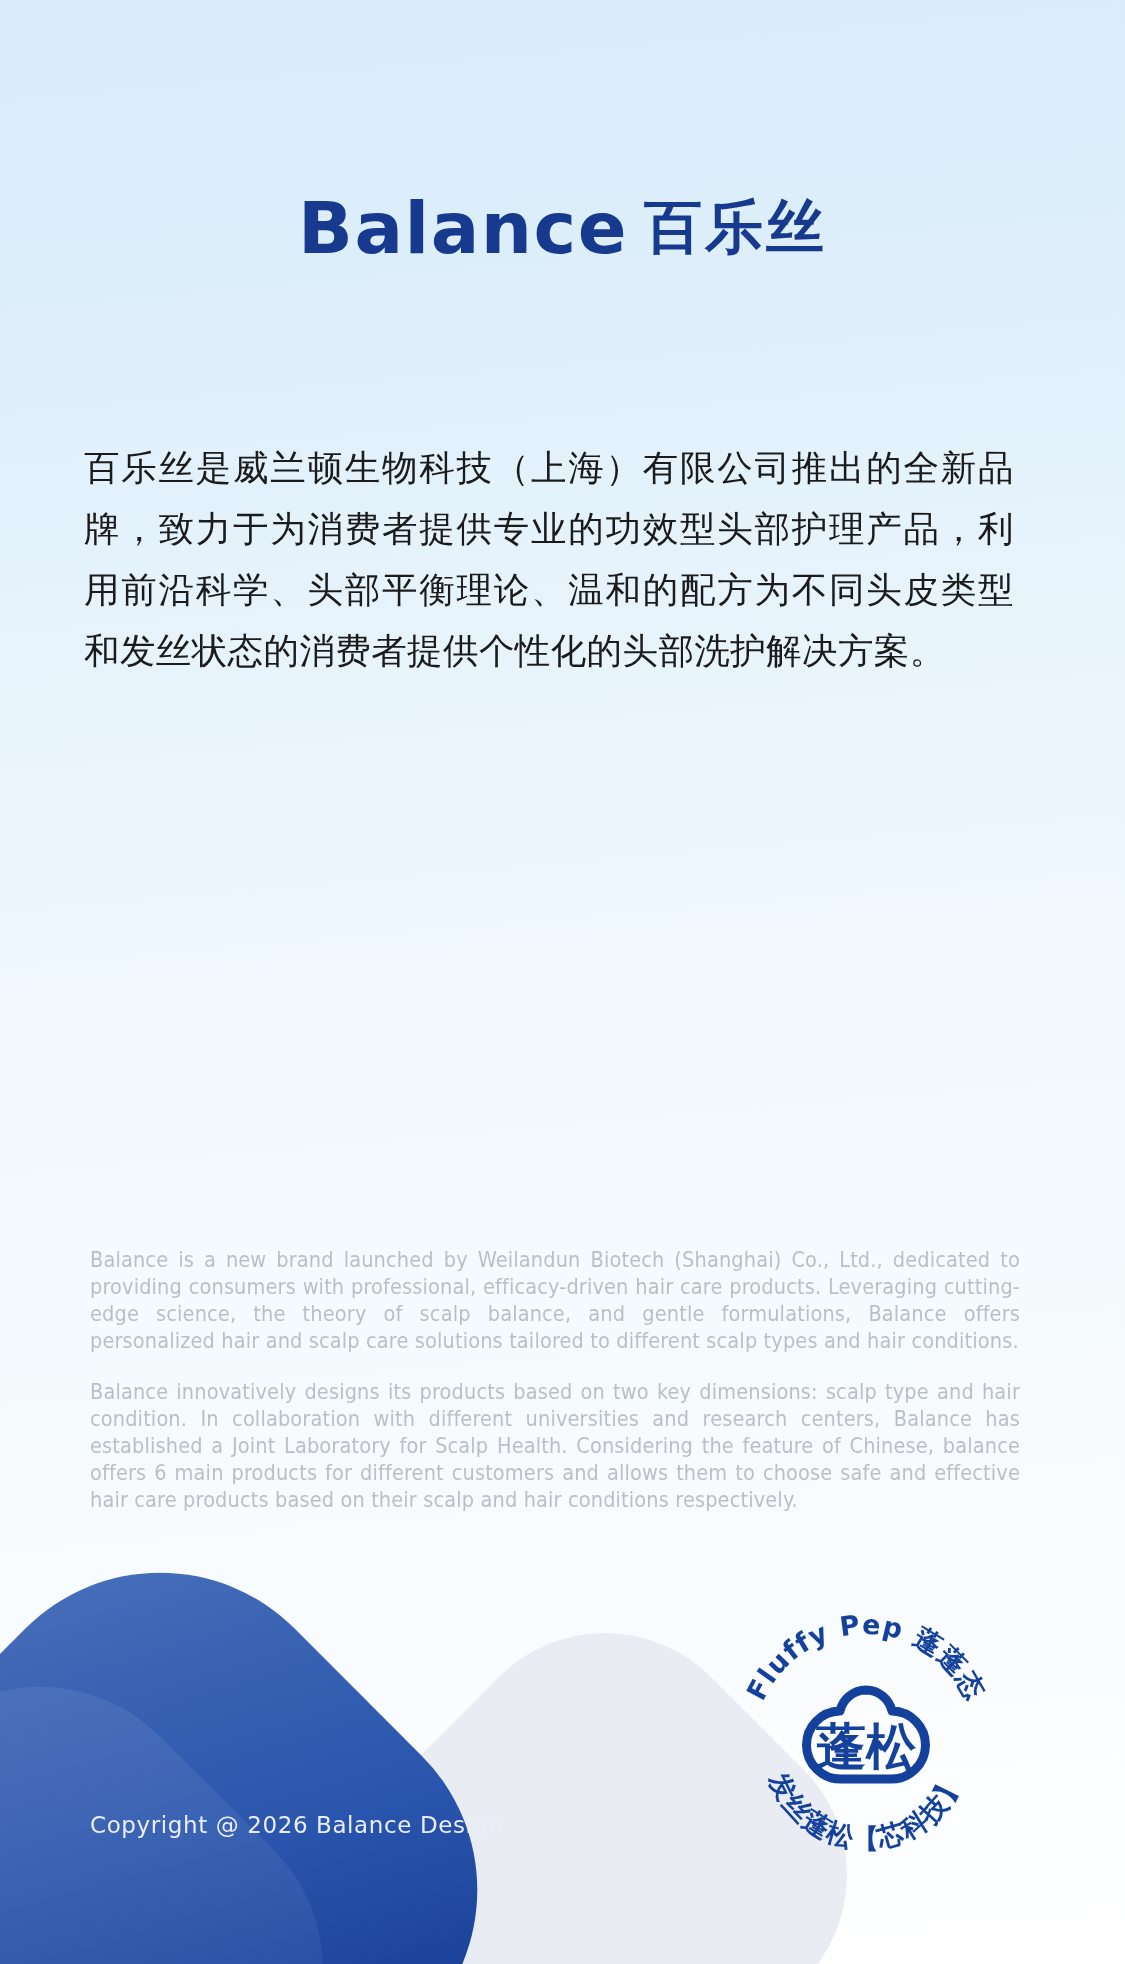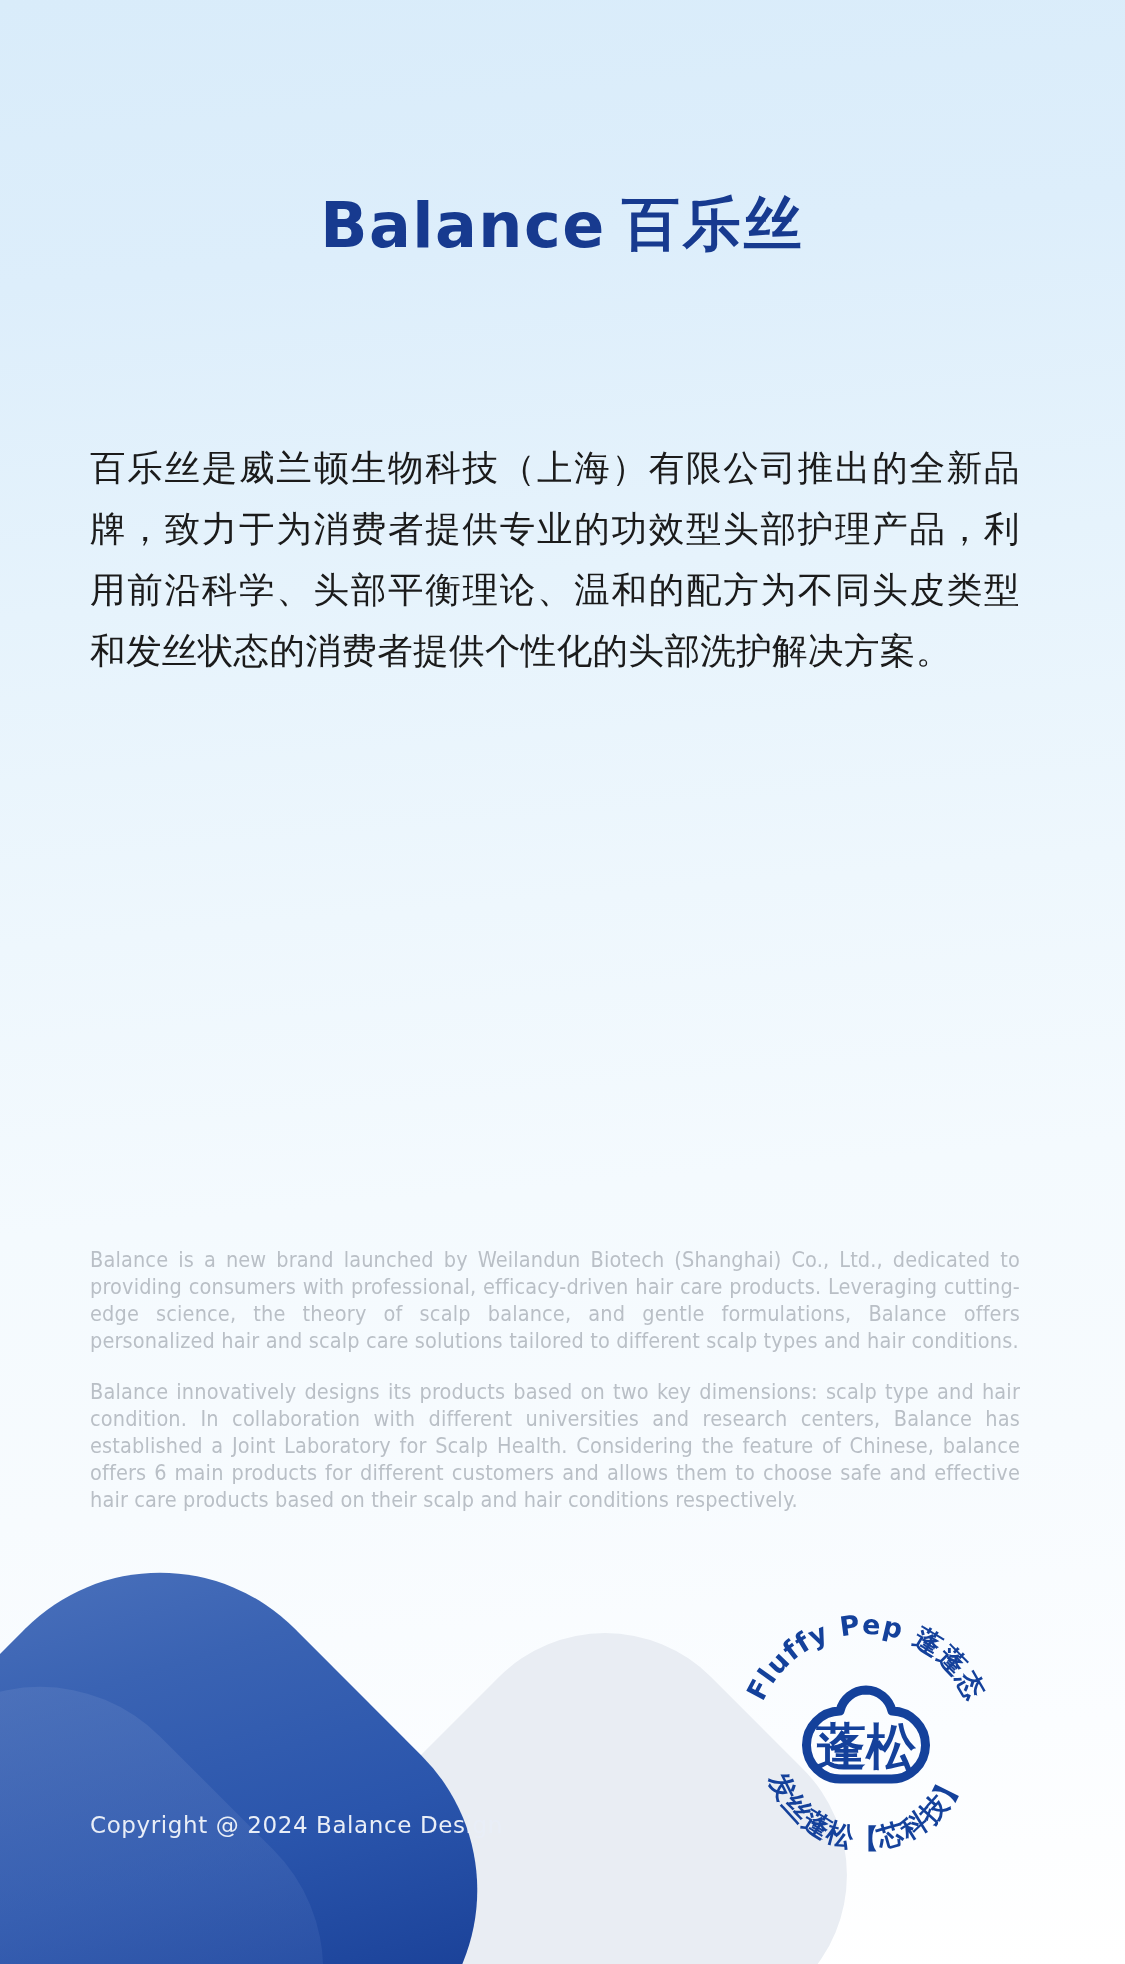--- a/index.html
+++ b/index.html
@@ -74,38 +74,38 @@
     position: absolute;
     left: 0;
     top: 186px;
     width: 1125px;
     text-align: center;
     color: #173a8f;
     white-space: nowrap;
   }
   .logo-en {
     font-family: "DejaVu Sans", sans-serif;
-    font-size: 62px;
+    font-size: 72px;
     font-weight: 600;
     letter-spacing: 1.5px;
     vertical-align: middle;
   }
   .logo-cn {
     font-family: "DejaVu Sans", sans-serif;
     font-size: 58px;
     font-weight: 700;
     letter-spacing: 3px;
     margin-left: 16px;
     vertical-align: middle;
   }
 
   
   .cn-block {
     position: absolute;
-    left: 90px;
+    left: 84px;
     top: 437px;
     width: 930px;
   }
   .cn-para {
     font-family: "DejaVu Sans", sans-serif;
     font-size: 35.5px;
     line-height: 61px;
     color: #1b1b1b;
     letter-spacing: 0.4px;
     margin: 0 0 24px 0;
@@ -185,21 +185,21 @@
 
   <div class="cn-block">
     <p class="cn-para">百乐丝是威兰顿生物科技（上海）有限公司推出的全新品牌，致力于为消费者提供专业的功效型头部护理产品，利用前沿科学、头部平衡理论、温和的配方为不同头皮类型和发丝状态的消费者提供个性化的头部洗护解决方案。</p>
   </div>
 
   <div class="en-block">
     <p class="en-para">Balance is a new brand launched by Weilandun Biotech (Shanghai) Co., Ltd., dedicated to providing consumers with professional, efficacy-driven hair care products. Leveraging cutting-edge science, the theory of scalp balance, and gentle formulations, Balance offers personalized hair and scalp care solutions tailored to different scalp types and hair conditions.</p>
     <p class="en-para">Balance innovatively designs its products based on two key dimensions: scalp type and hair condition. In collaboration with different universities and research centers, Balance has established a Joint Laboratory for Scalp Health. Considering the feature of Chinese, balance offers 6 main products for different customers and allows them to choose safe and effective hair care products based on their scalp and hair conditions respectively.</p>
   </div>
 
-  <div class="copyright">Copyright @ 2024 Balance Design</div>
+  <div class="copyright">Copyright @ 2026 Balance Design</div>
 
   <div class="badge">
     <svg viewBox="0 0 268 268" xmlns="http://www.w3.org/2000/svg">
       <defs>
         <path id="arcTop" d="M 22,134 A 112,112 0 0 1 246,134" fill="none"></path>
         <path id="arcBot" d="M 32,134 A 102,102 0 0 0 236,134" fill="none"></path>
       </defs>
 
       <text class="badge-arc-top">
         <textPath href="#arcTop" startOffset="50%" text-anchor="middle">Fluffy Pep 蓬蓬态</textPath>

